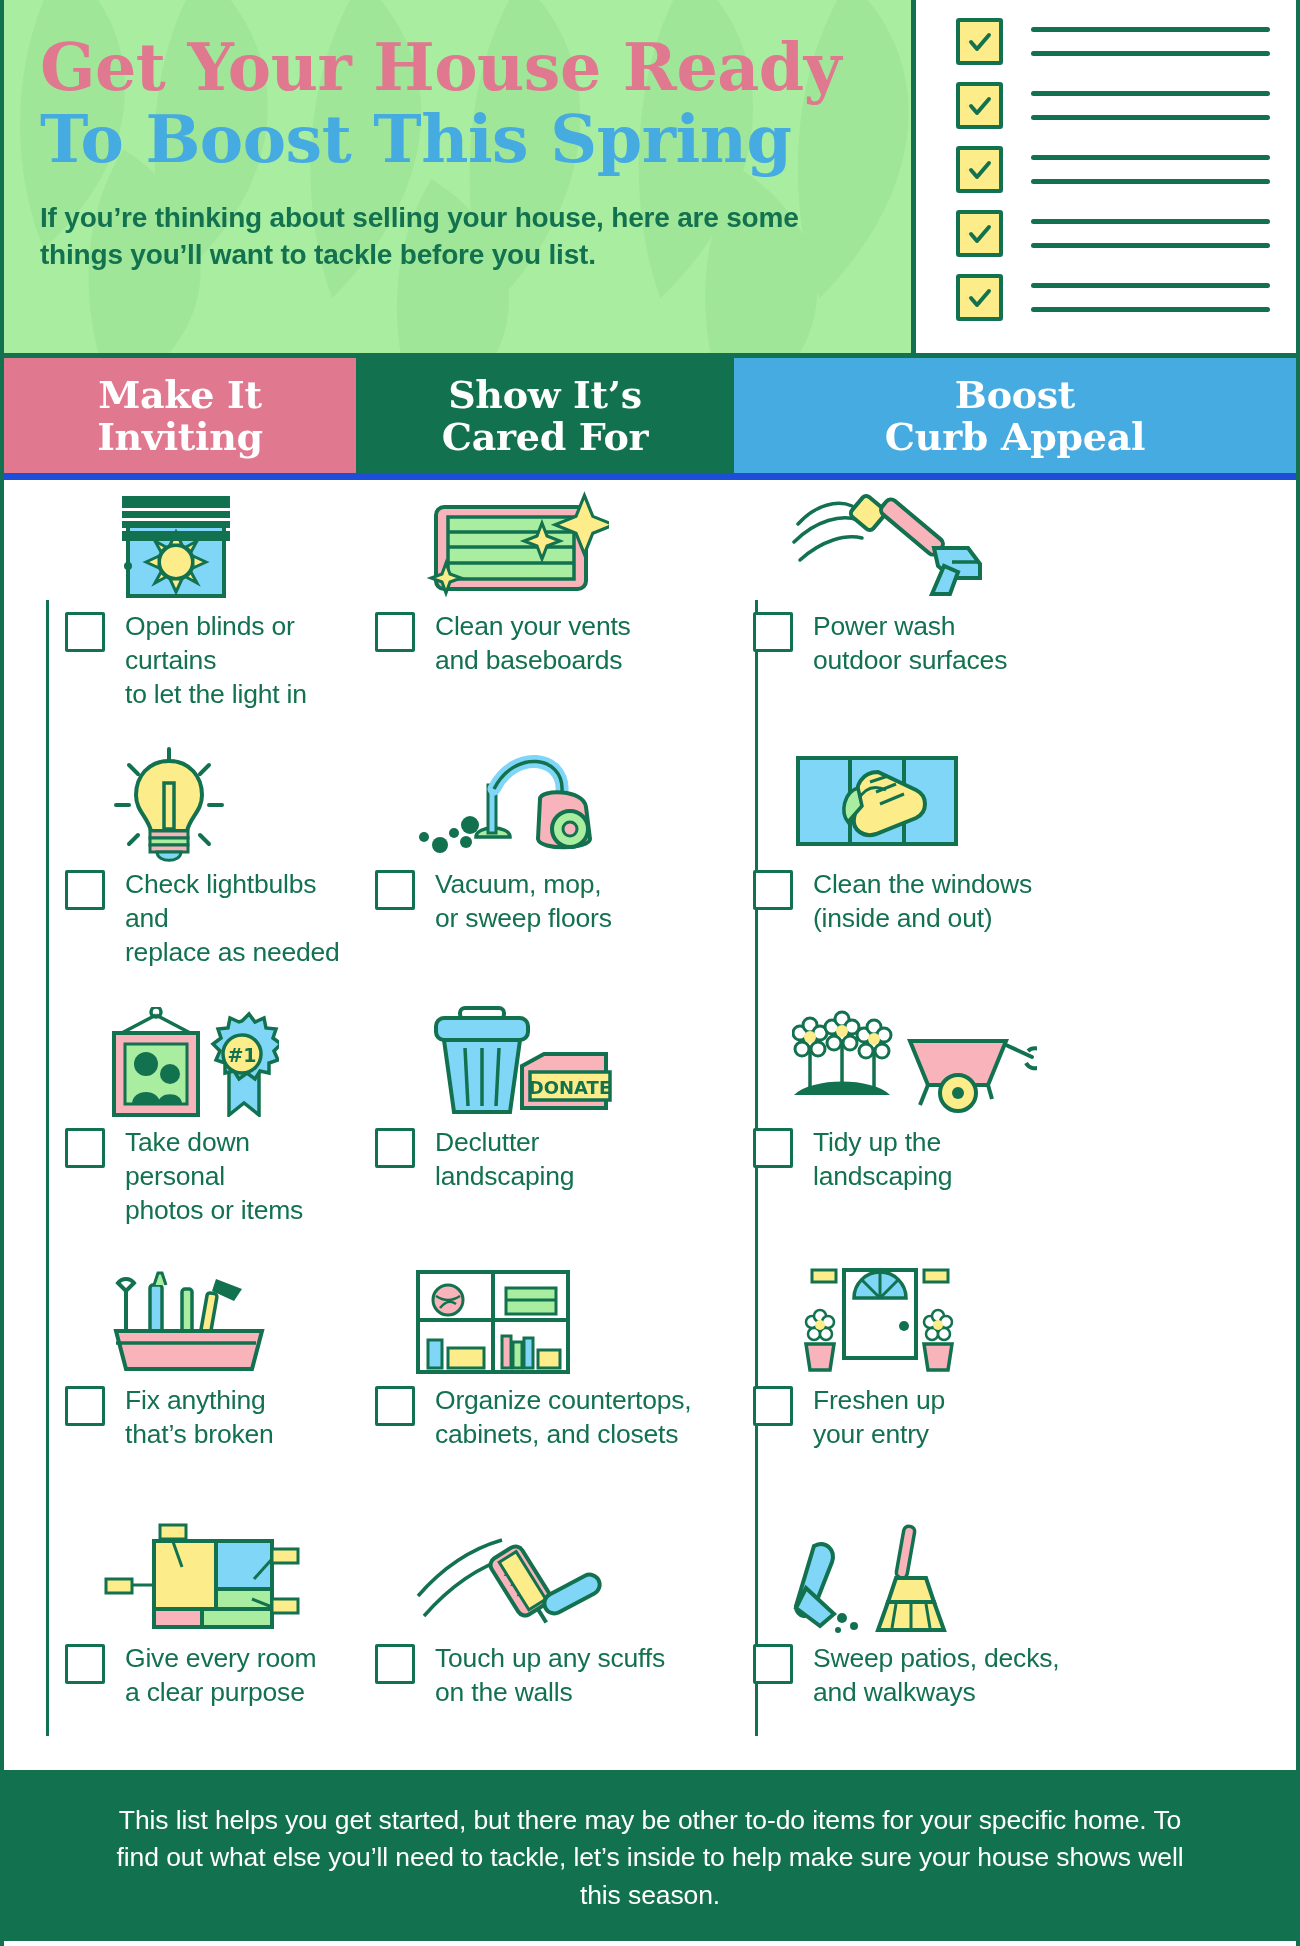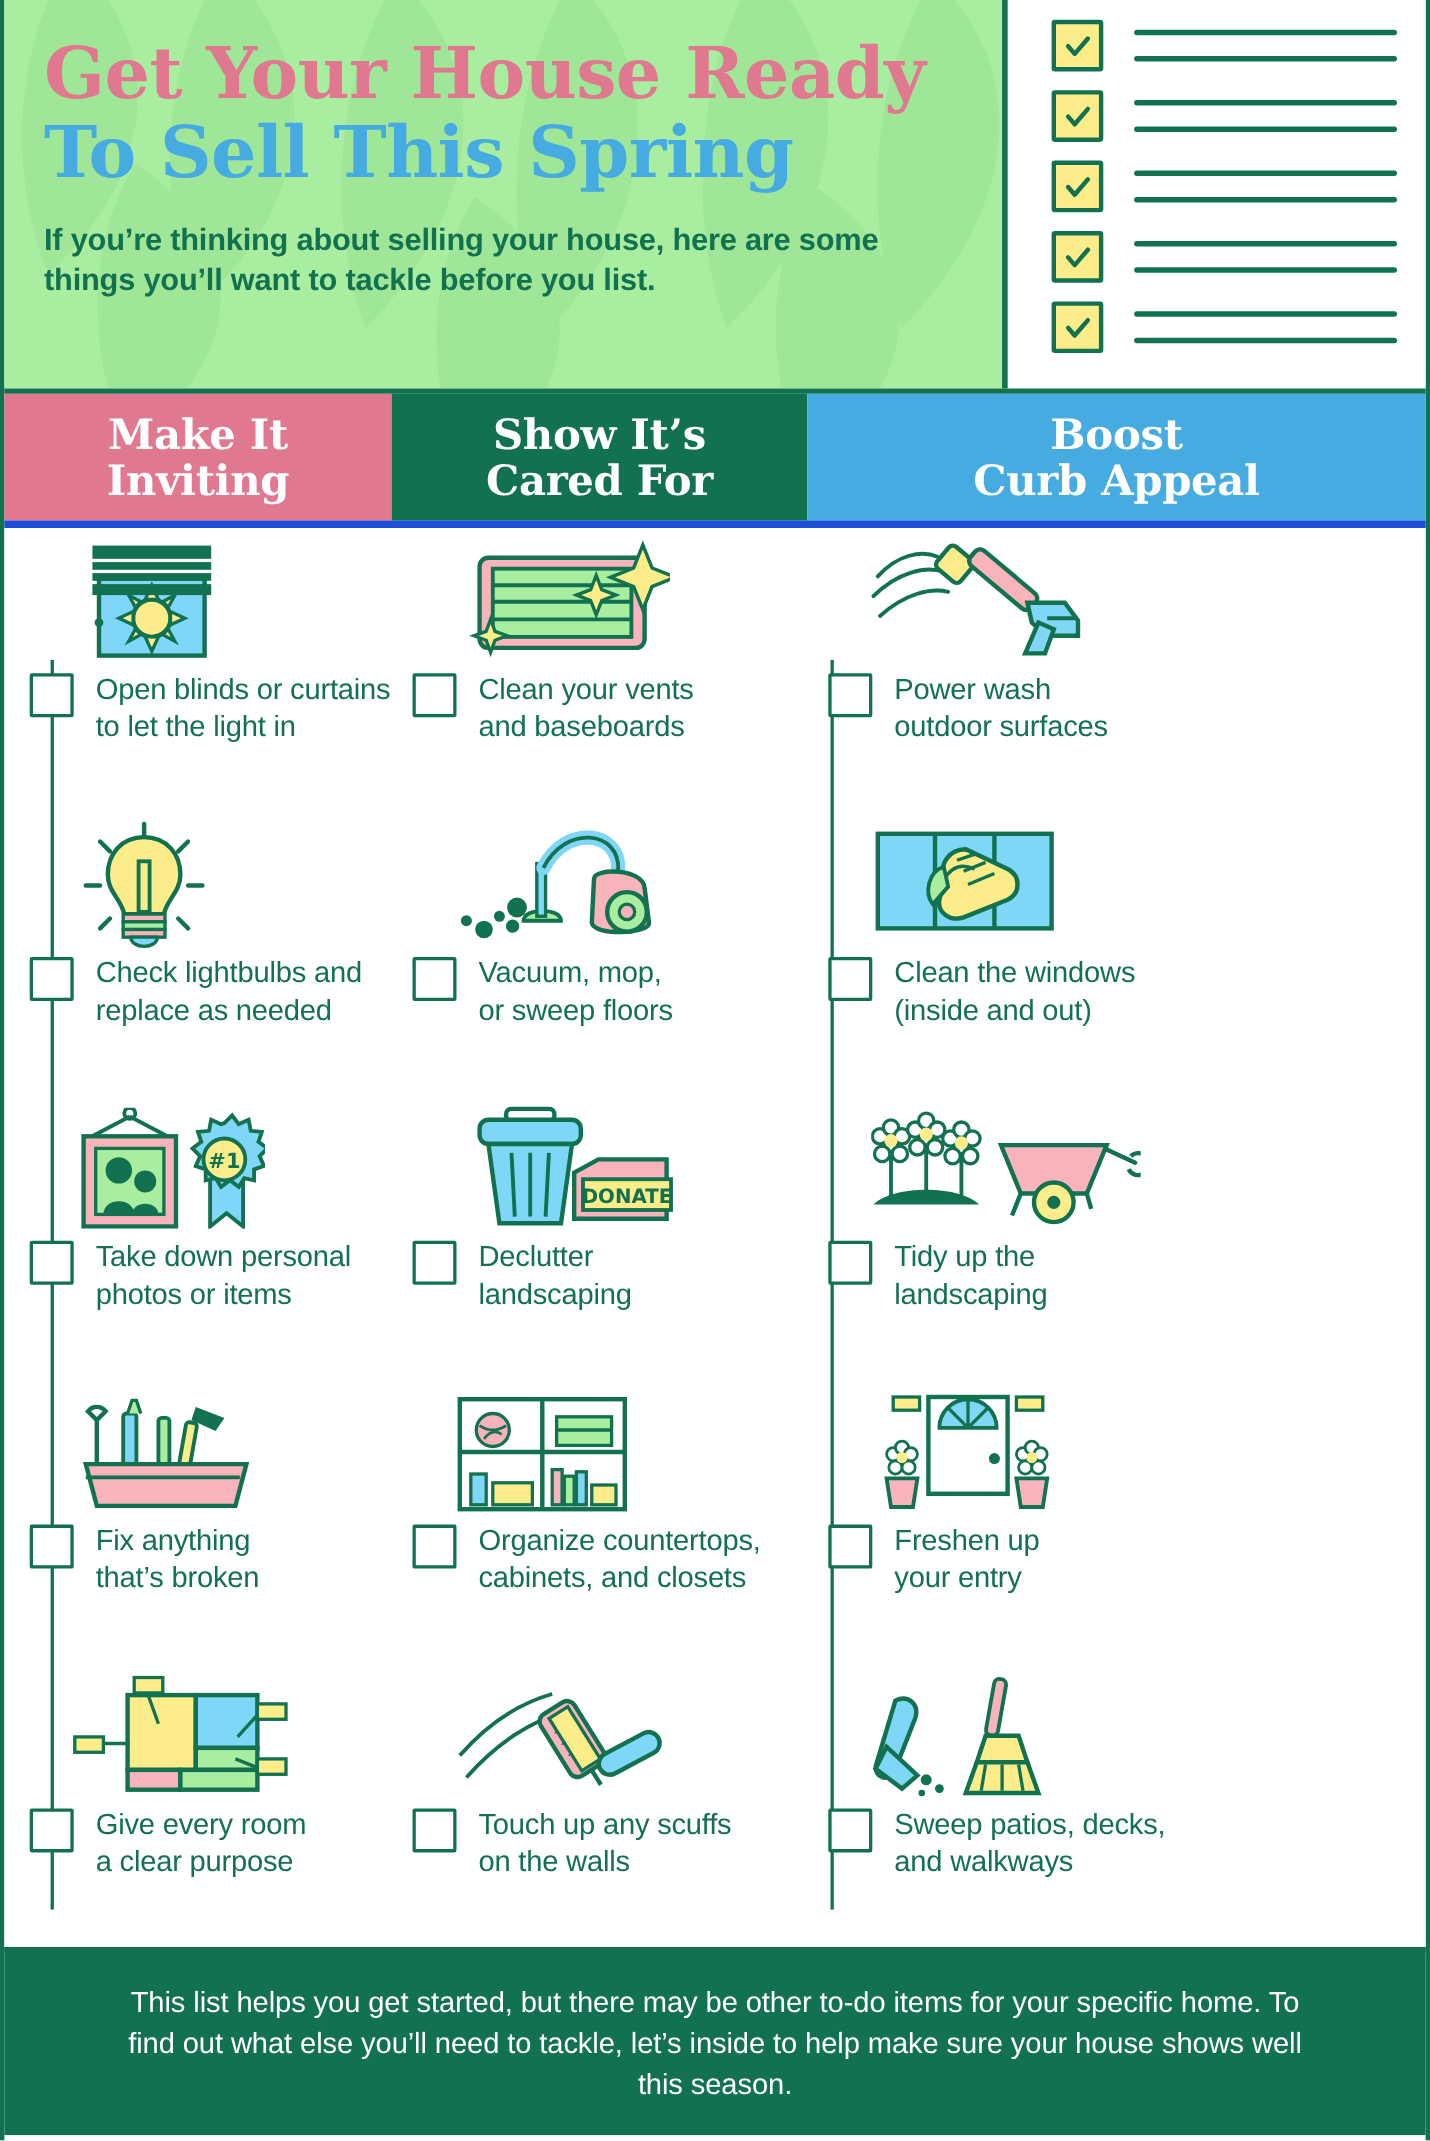--- a/index.html
+++ b/index.html
@@ -54,21 +54,21 @@
     font-family:"DejaVu Serif", serif; font-weight:700;
     font-size:38px; line-height:1.08; letter-spacing:-0.3px;
   }
   .cb1 { width:352px; background:#e0788f; }
   .cb2 { width:378px; background:#12714f; }
   .cb3 { flex:1; background:#45abe0; }
 
   
   .columns { display:flex; height:1290px; background:#fff; }
   .col { position:relative; padding-top:2px; }
-  .col1 { width:352px; }
+  .col1 { width:352px;padding-left:38px; }
   .col2 { width:378px; }
   .col3 { flex:1; }
   .spine {
     position:absolute; top:120px; bottom:34px; width:3px;
     background:#12714f;
   }
   .col1 .spine { left:42px; }
   .col2 .spine { left:399px; }
   .item { position:relative; height:258px; }
   .icon-wrap {
@@ -115,21 +115,21 @@
           <path d="M360 -20 C 455 70, 430 200, 330 300 C 295 205, 300 70, 360 -20 Z"></path>
           <path d="M520 -20 C 615 70, 590 210, 490 310 C 455 215, 460 70, 520 -20 Z"></path>
           <path d="M690 -30 C 790 60, 765 200, 660 300 C 625 205, 630 60, 690 -30 Z"></path>
           <path d="M850 -20 C 945 70, 920 200, 820 300 C 785 205, 790 70, 850 -20 Z"></path>
           <path d="M120 150 C 230 220, 220 340, 110 400 C 80 330, 70 230, 120 150 Z"></path>
           <path d="M430 180 C 540 250, 530 370, 420 430 C 390 360, 380 260, 430 180 Z"></path>
           <path d="M740 170 C 850 240, 840 360, 730 420 C 700 350, 690 250, 740 170 Z"></path>
         </g>
       </svg>
       <div class="title1">Get Your House Ready</div>
-      <div class="title2">To Sell This Spring</div>
+      <div class="title2">To Boost This Spring</div>
       <div class="subtitle">If you’re thinking about selling your house, here are some things you’ll want to tackle before you list.</div>
     </div>
 
     <div class="header-right">
       <div class="chk-row">
         <div class="chk-box">
           <svg width="30" height="30" viewBox="0 0 30 30">
               <polyline points="6,15 12,22 24,8" fill="none" stroke="#12714f" stroke-width="4" stroke-linecap="round" stroke-linejoin="round"></polyline>
             </svg>
         </div>

